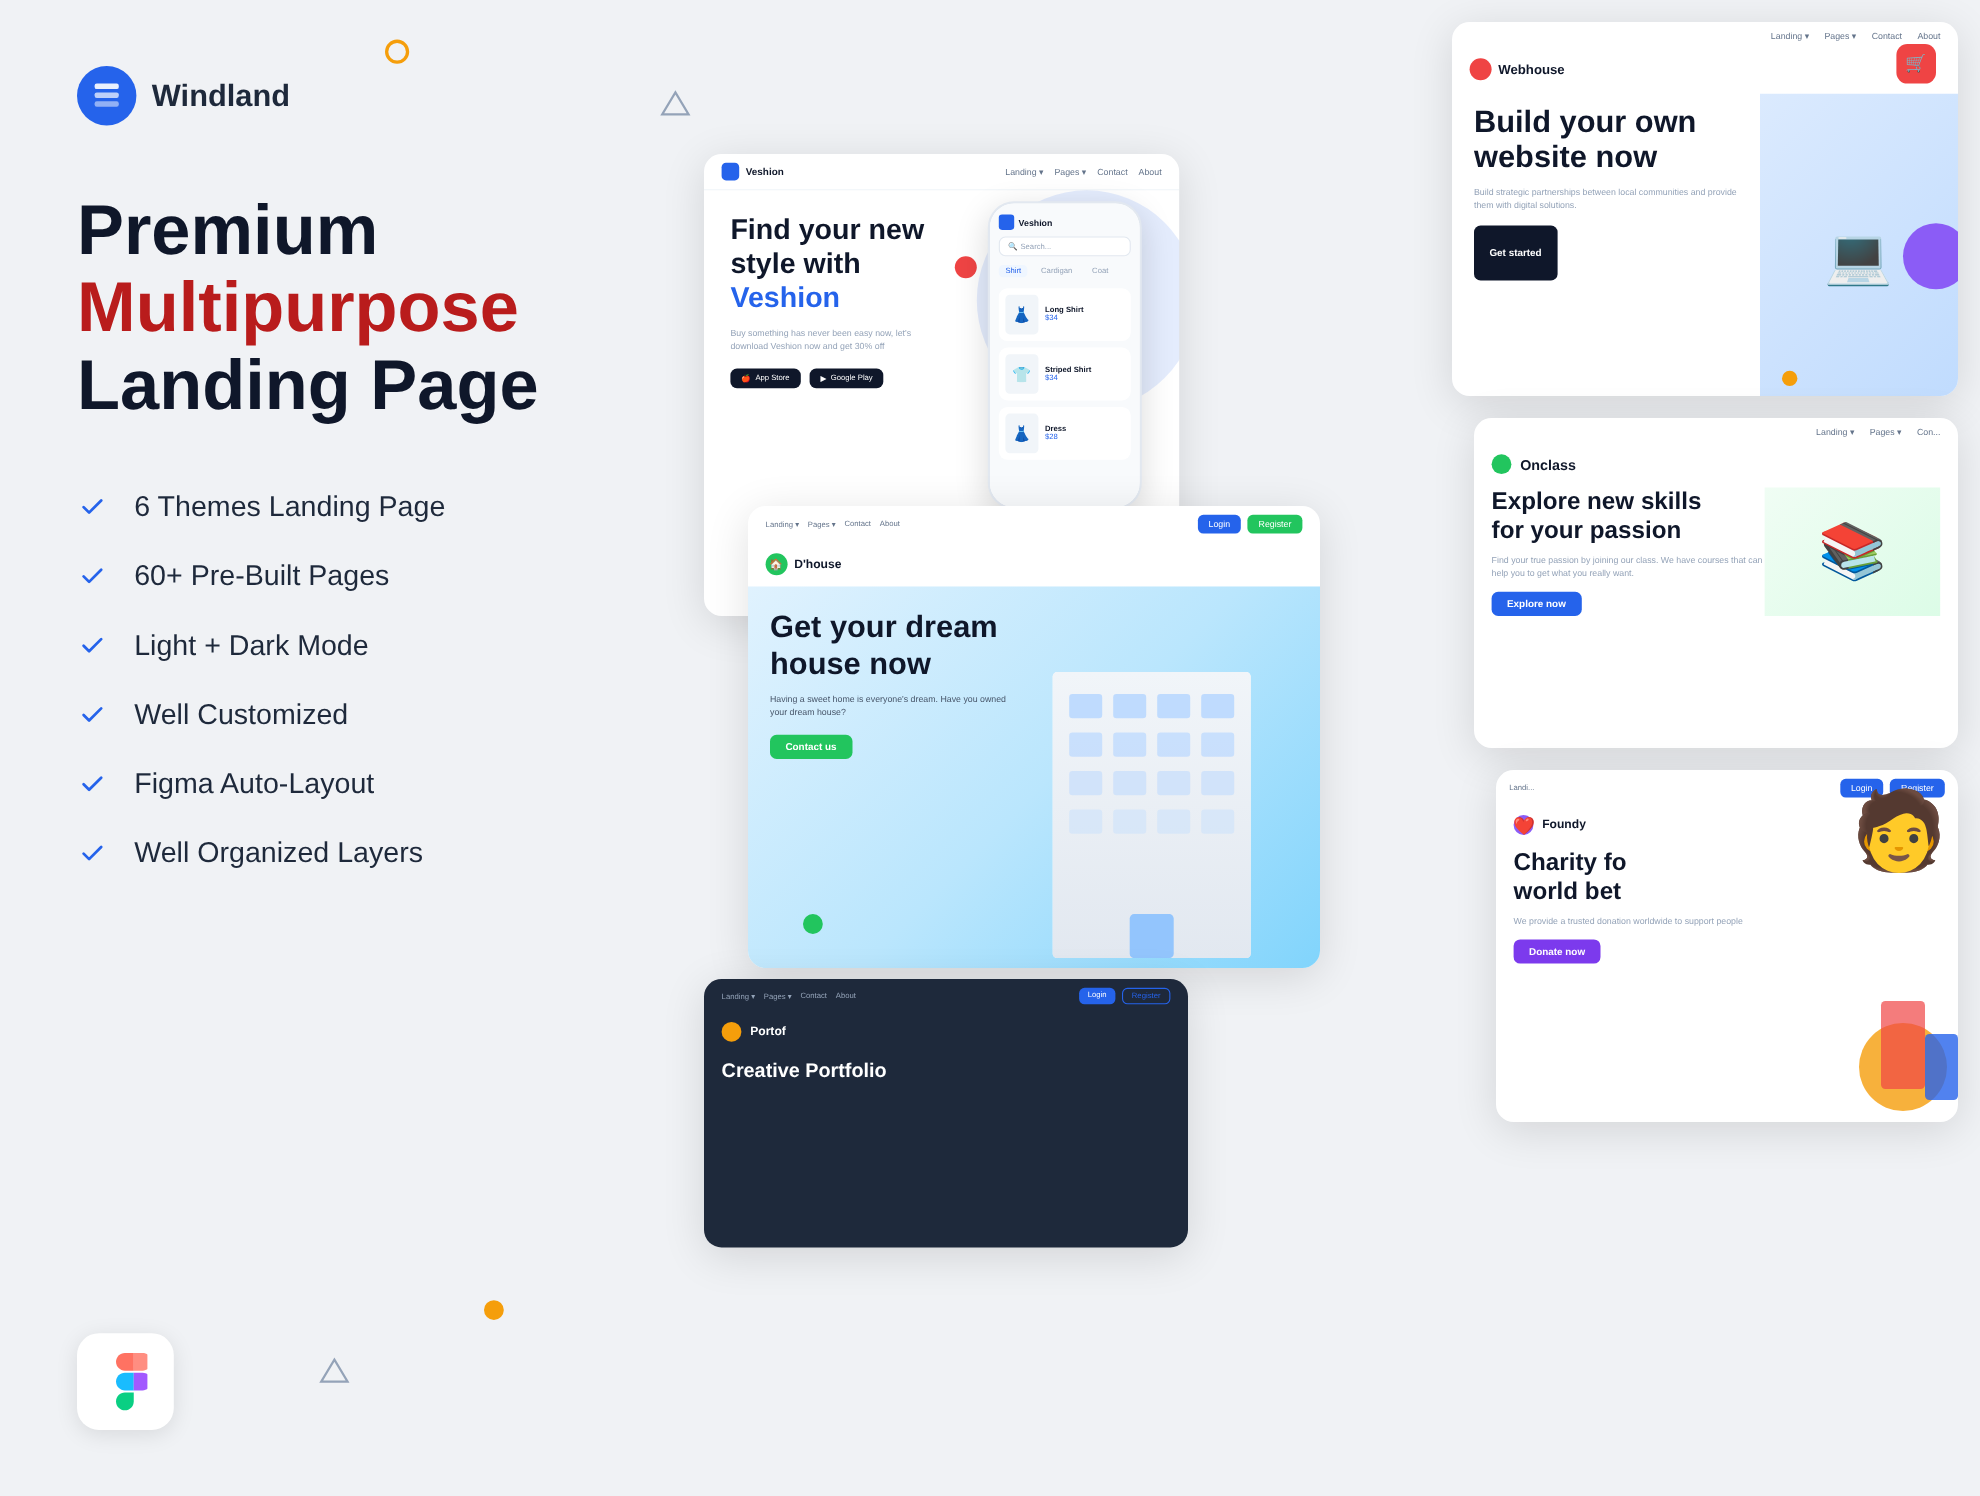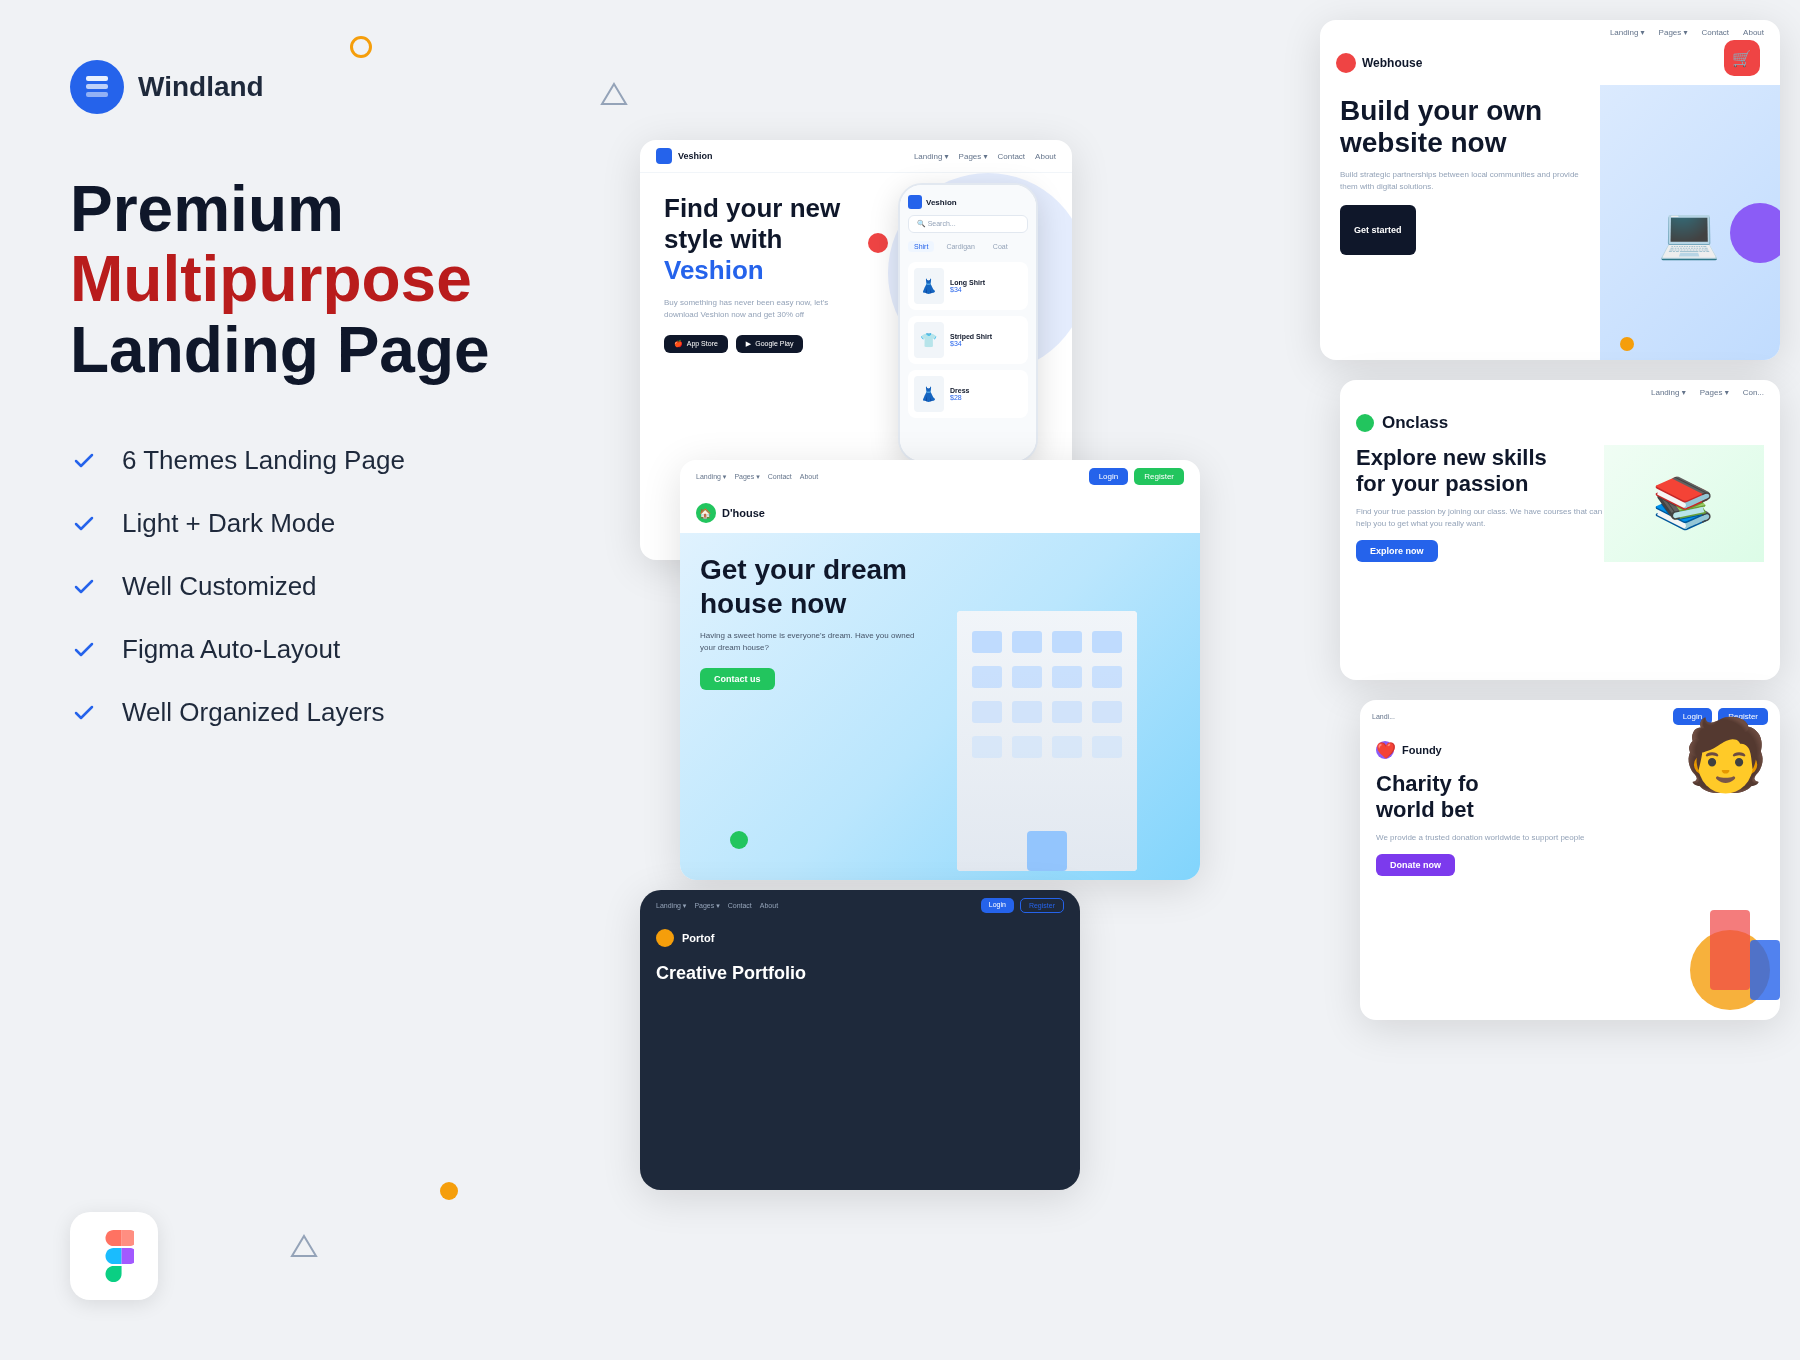--- a/index.html
+++ b/index.html
@@ -195,22 +195,21 @@
       top: 700px;
       width: 420px;
       height: 320px;
     }
 
     
     .card-portof {
       left: 60px;
       top: 890px;
       width: 440px;
-      height: 300px;
-      border-radius: 21px;
+      height: 244px;
     }
 
     
     .veshion-body {
       padding: 20px 24px;
       display: flex;
       height: calc(100% - 35px);
     }
 
     .veshion-left {
@@ -445,21 +444,21 @@
     }
 
     .onclass-brand-dot {
       width: 18px;
       height: 18px;
       background: #22c55e;
       border-radius: 50%;
     }
 
     .onclass-name {
-      font-size: 17px;
+      font-size: 13px;
       font-weight: 700;
       color: #0f172a;
     }
 
     .onclass-body {
       padding: 4px 16px 16px;
       display: flex;
     }
 
     .onclass-left {
@@ -756,20 +755,28 @@
   </div>
 
   <div class="features-list">
     <div class="feature-item">
       <div class="check-icon">
         <svg viewBox="0 0 24 24">
             <polyline points="20 6 9 17 4 12"></polyline>
           </svg>
       </div>
       <span class="feature-label">6 Themes Landing Page</span>
+    </div>
+    <div class="feature-item">
+      <div class="check-icon">
+        <svg viewBox="0 0 24 24">
+            <polyline points="20 6 9 17 4 12"></polyline>
+          </svg>
+      </div>
+      <span class="feature-label">60+ Pre-Built Pages</span>
     </div>
     <div class="feature-item">
       <div class="check-icon">
         <svg viewBox="0 0 24 24">
             <polyline points="20 6 9 17 4 12"></polyline>
           </svg>
       </div>
       <span class="feature-label">Light + Dark Mode</span>
     </div>
     <div class="feature-item">

